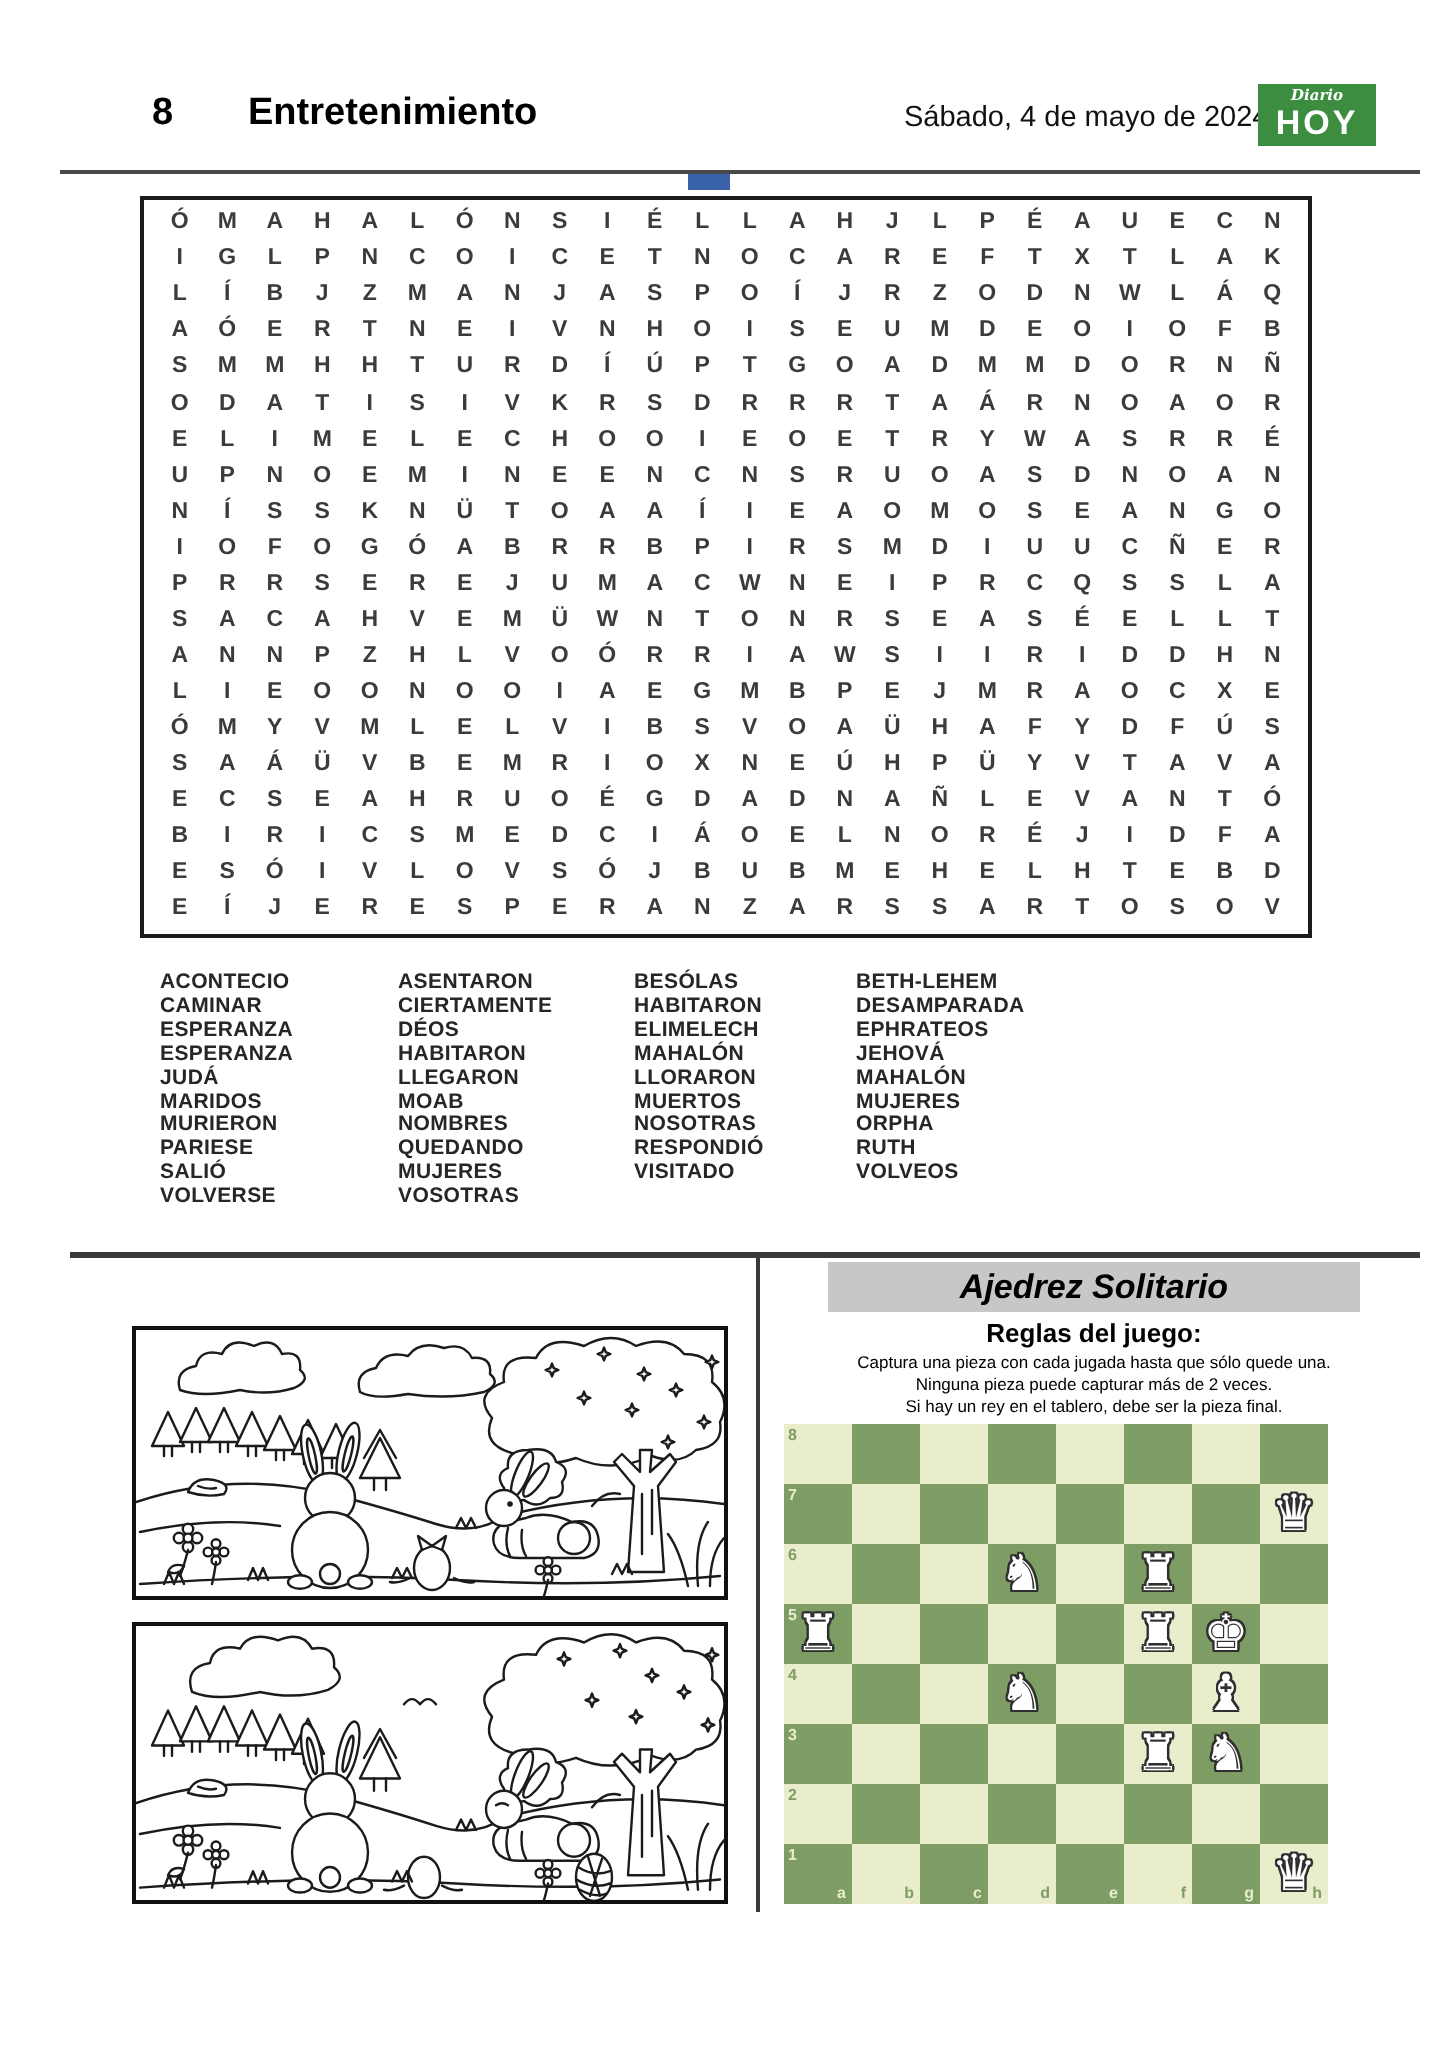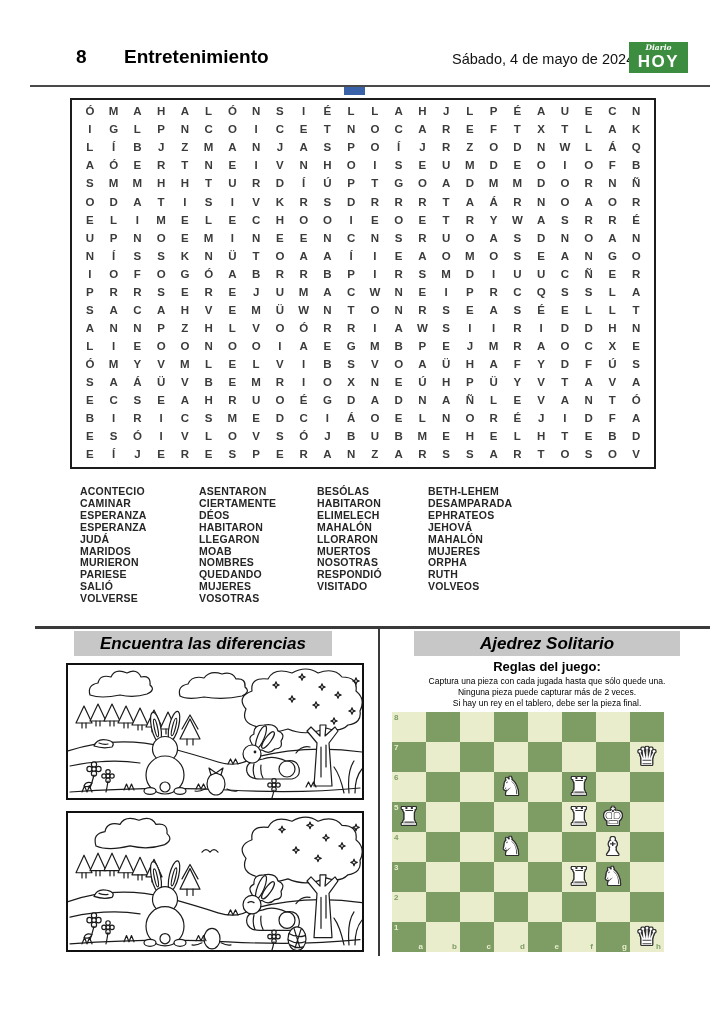--- a/index.html
+++ b/index.html
@@ -614,21 +614,20 @@
         <div class="word">MUJERES</div>
         <div class="word">ORPHA</div>
         <div class="word">RUTH</div>
         <div class="word">VOLVEOS</div>
       </div>
     </div>
 
   <div class="section-rule"></div>
   <div class="v-divider"></div>
 
-  <div class="puz-head left">Encuentra las diferencias</div>
 
   <div class="diff-img first">
     <svg viewBox="0 0 294 133" preserveAspectRatio="none">
       <defs>
           <path id="bl1" d="M0 -3.2 L0.9 -0.9 L3.2 0 L0.9 0.9 L0 3.2 L-0.9 0.9 L-3.2 0 L-0.9 -0.9 Z"></path>
         </defs>
       <g stroke="#1b1b1b" stroke-width="1.2" fill="none" stroke-linecap="round" stroke-linejoin="round">
         <path fill="#fff" d="M22 30 Q19 20 30 18 Q32 9 43 12 Q47 3 59 8 Q69 3 73 12 Q83 10 82 20 Q88 25 79 29 Q66 33 52 30 Q33 34 22 30 Z"></path>
         <path fill="#fff" d="M112 31 Q109 21 120 19 Q124 10 136 13 Q142 5 154 9 Q164 6 168 14 Q178 13 177 22 Q183 27 174 31 Q156 35 136 32 Q119 35 112 31 Z"></path>
         <path d="M0 86 Q48 70 98 82"></path>

